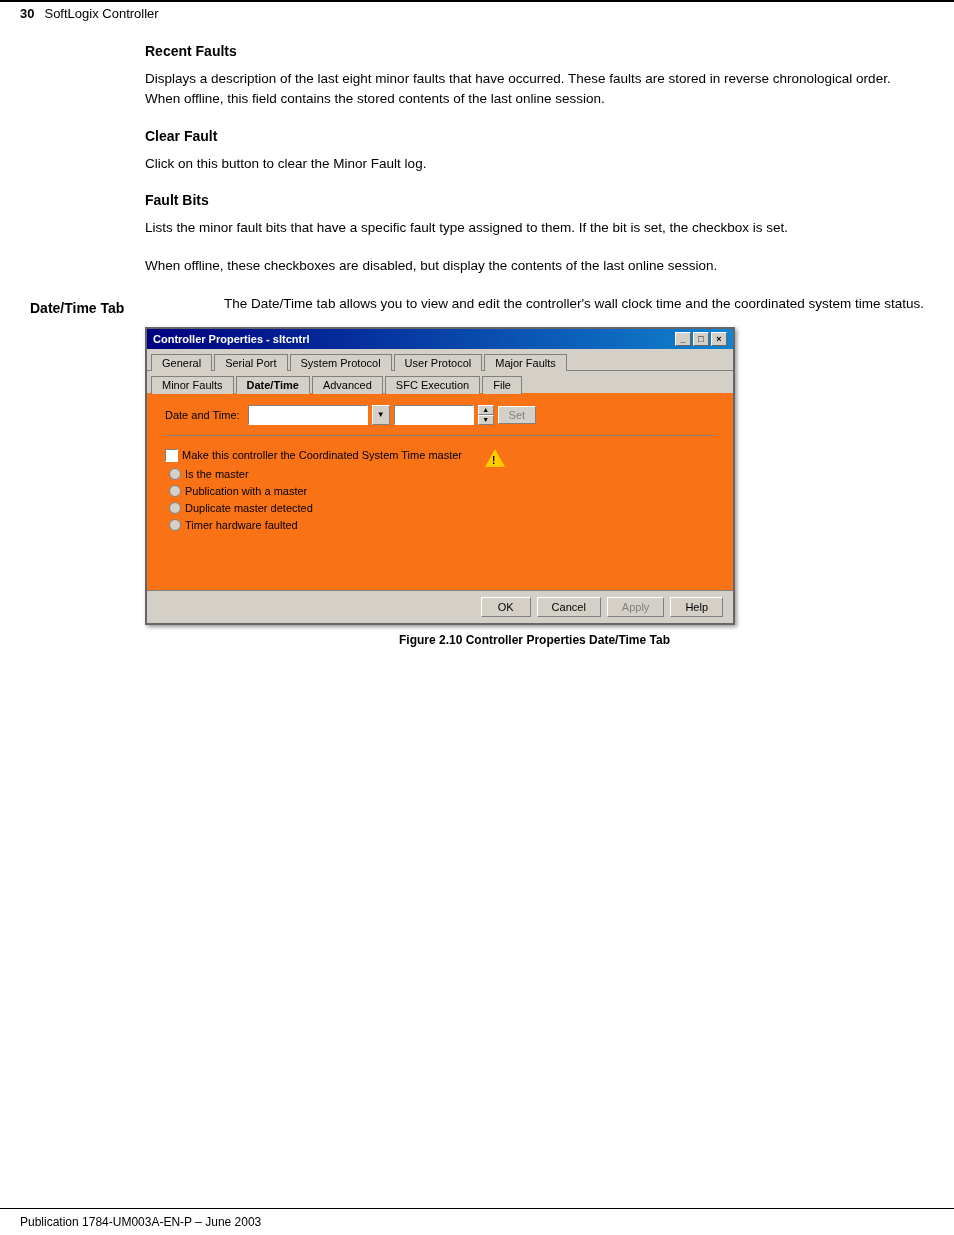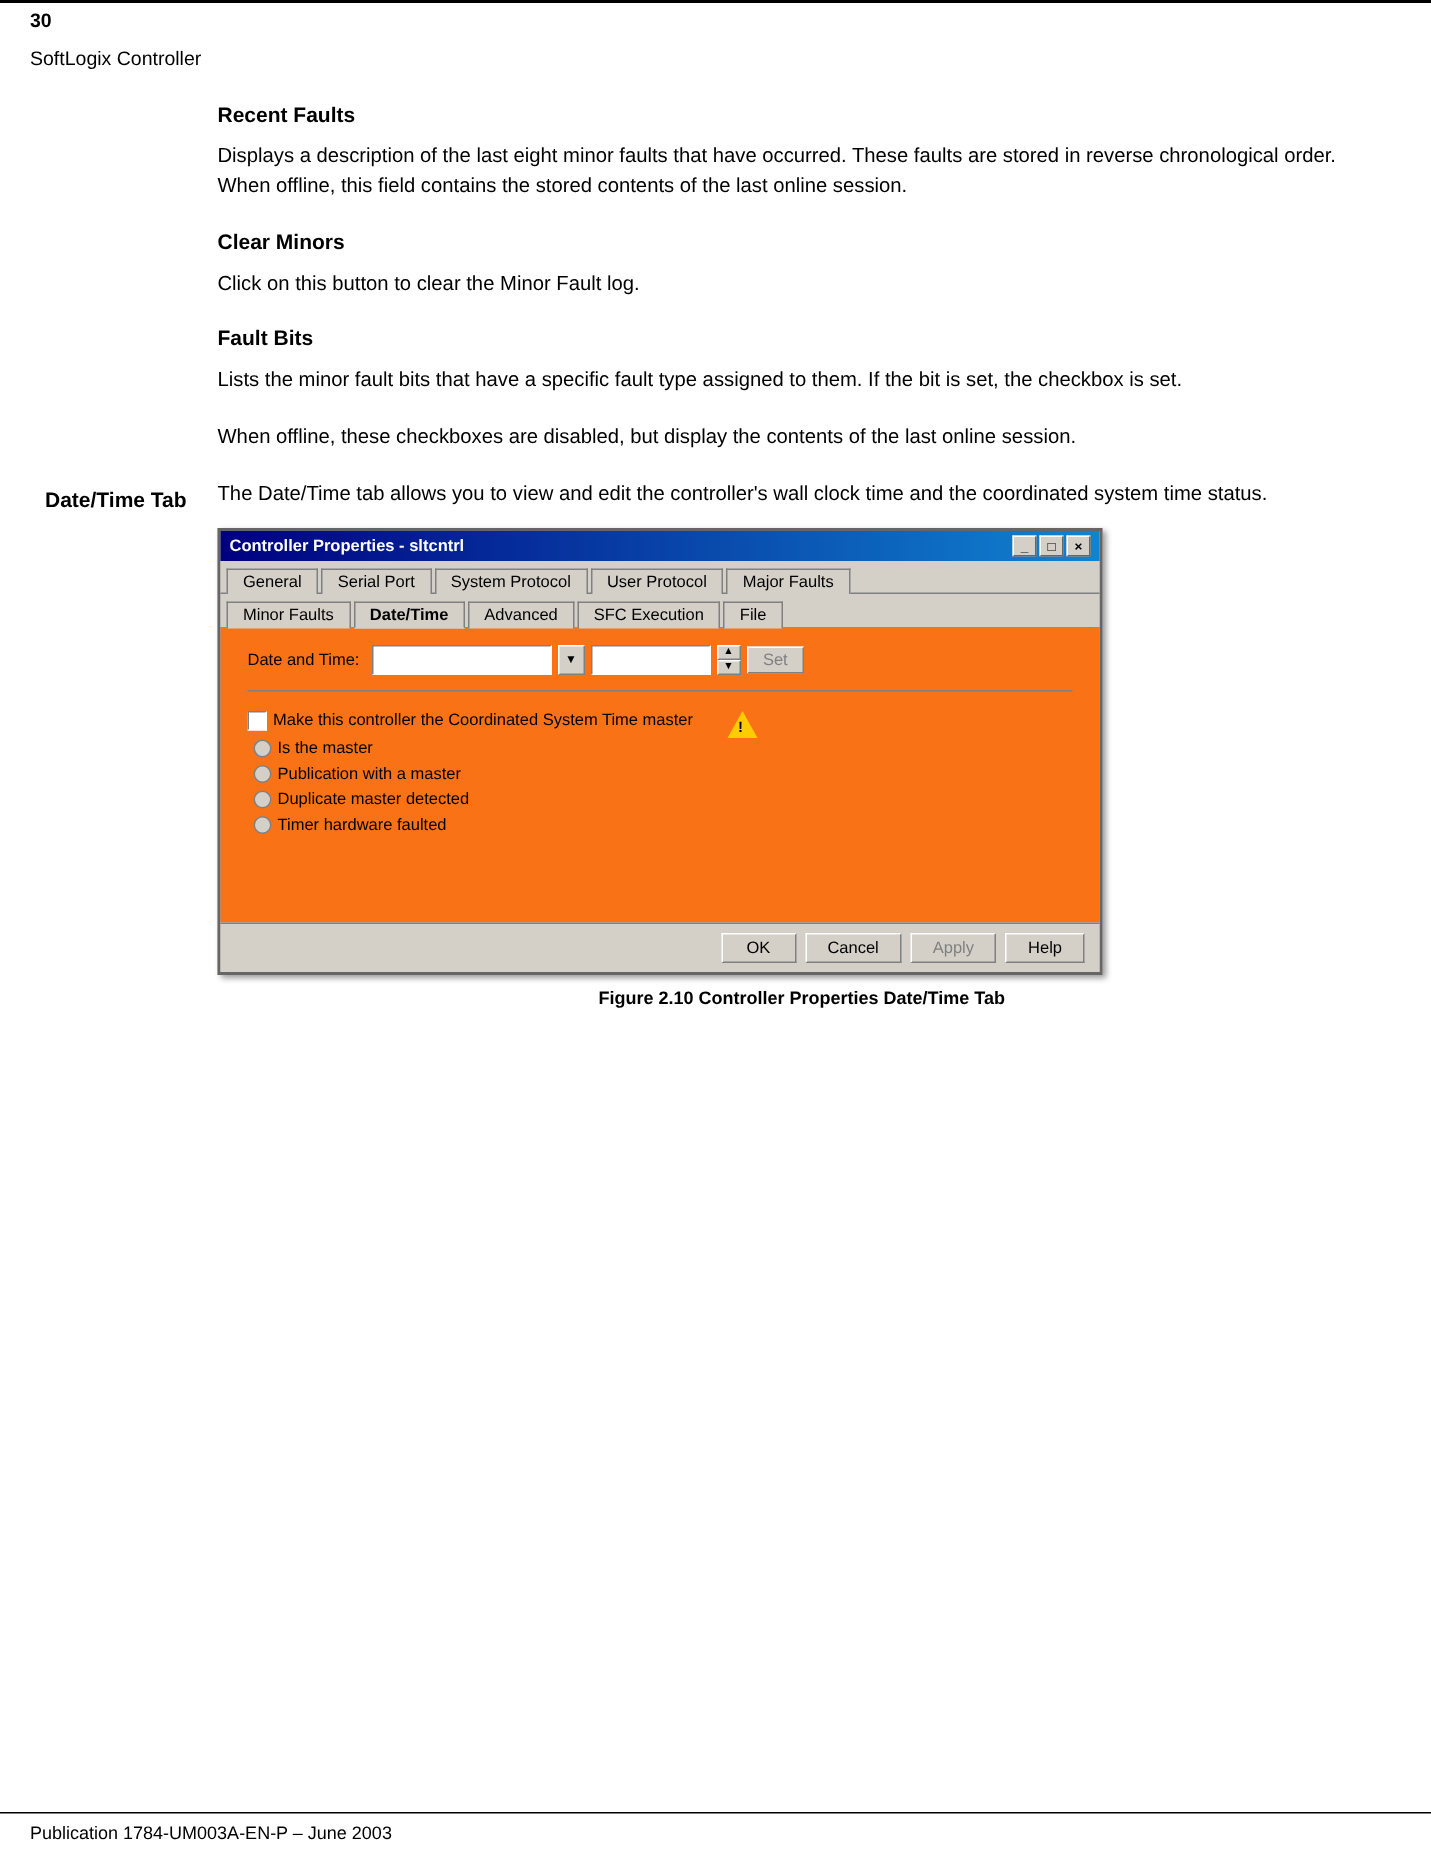--- a/index.html
+++ b/index.html
@@ -38,20 +38,21 @@
       font-weight: bold;
       font-size: 14px;
       white-space: nowrap;
       padding-top: 4px;
     }
 
     .datetime-desc {
       font-size: 13.5px;
       line-height: 1.5;
       margin-bottom: 12px;
+      text-align: right;
     }
 
     
     .dialog-box {
       border: 2px solid #666;
       background: #d4d0c8;
       width: 590px;
       font-family: 'Arial', sans-serif;
       font-size: 11px;
       box-shadow: 2px 2px 4px rgba(0,0,0,0.4);
@@ -394,34 +395,34 @@
 
     .section-block {
       margin-bottom: 16px;
     }
   </style>
 </head>
 <body>
 
 <div class="page-container">
 
-  <div class="top-line-area" style="padding: 4px 20px; border-top: 2px solid #000; border-bottom: none; display:flex; align-items:baseline; gap:10px; margin: 0 0 0 0; flex-direction: column;">
+  <div class="top-line-area" style="padding: 4px 20px; border-top: 2px solid #000; border-bottom: none; display:flex; align-items:baseline; gap:10px; margin: 0 0 0 0;">
     <span class="page-num-top">30</span>
     <span class="page-subtitle-top">SoftLogix Controller</span>
   </div>
 
   <div class="content-wrapper">
 
     <div class="section-block" style="margin-left: 115px;">
       <div class="section-heading">Recent Faults</div>
       <div class="section-body">Displays a description of the last eight minor faults that have occurred. These faults are stored in reverse chronological order. When offline, this field contains the stored contents of the last online session.</div>
     </div>
 
     <div class="section-block" style="margin-left: 115px;">
-      <div class="section-heading">Clear Minors</div>
+      <div class="section-heading">Clear Fault</div>
       <div class="section-body">Click on this button to clear the Minor Fault log.</div>
     </div>
 
     <div class="section-block" style="margin-left: 115px;">
       <div class="section-heading">Fault Bits</div>
       <div class="section-body">Lists the minor fault bits that have a specific fault type assigned to them. If the bit is set, the checkbox is set.</div>
       <div class="section-body">When offline, these checkboxes are disabled, but display the contents of the last online session.</div>
     </div>
 
     <div class="two-col-layout" style="margin-top: 10px;">

